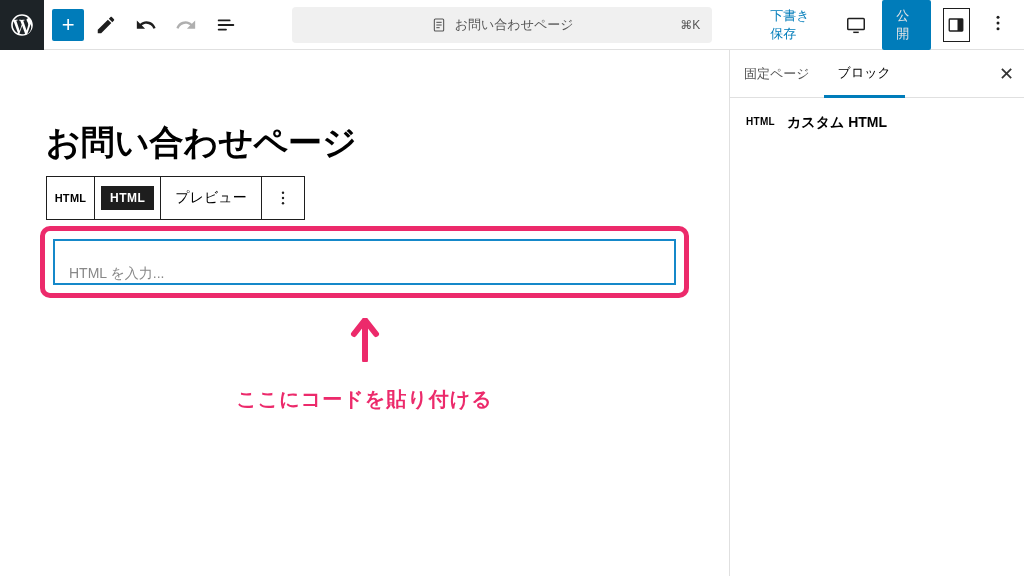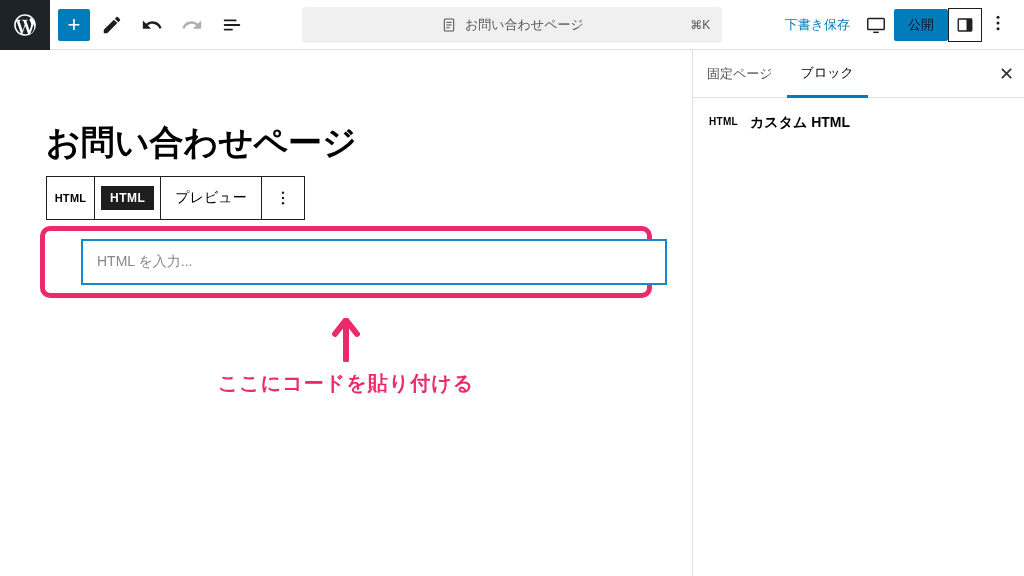--- a/index.html
+++ b/index.html
@@ -9,47 +9,47 @@
     .wp-logo { width: 50px; height: 50px; background: #1d2327; display: flex; align-items: center; justify-content: center; }
     .wp-logo svg { width: 26px; height: 26px; fill: #fff; }
     .tb-left { display: flex; align-items: center; gap: 4px; padding: 0 8px; }
     .add-btn { width: 32px; height: 32px; background: #007cba; color: #fff; display: flex; align-items: center; justify-content: center; border-radius: 2px; font-size: 22px; cursor: pointer; }
     .icon-btn { width: 36px; height: 36px; display: flex; align-items: center; justify-content: center; cursor: pointer; color: #1e1e1e; }
     .icon-btn svg { width: 22px; height: 22px; }
     .doc-title-wrap { flex: 1; display: flex; justify-content: center; padding: 0 40px; }
     .doc-title-bar { background: #f0f0f0; border-radius: 4px; height: 36px; width: 420px; display: flex; align-items: center; padding: 0 14px; color: #555; font-size: 13px; position: relative; justify-content: center; }
     .doc-title-bar .doc-name { margin: 0 auto; display: flex; align-items: center; gap: 8px; }
     .kbd { position: absolute; right: 12px; color: #555; font-size: 12px; }
-    .tb-right { display: flex; align-items: center; gap: 0; padding: 0 10px; }
+    .tb-right { display: flex; align-items: center; gap: 12px; padding: 0 10px; }
     .draft-btn { color: #007cba; font-size: 13px; cursor: pointer; padding: 6px 8px; }
-    .publish-btn { background: #007cba; color: #0f172a; font-size: 13px; padding: 7px 14px; border-radius: 2px; cursor: pointer; }
+    .publish-btn { background: #007cba; color: #e5e5e5; font-size: 13px; padding: 7px 14px; border-radius: 2px; cursor: pointer; }
     .sidebar-toggle { width: 34px; height: 34px; border: 1px solid #1e1e1e; display: flex; align-items: center; justify-content: center; cursor: pointer; }
     .dots-v { cursor: pointer; padding: 0 6px; }
     .dots-v svg { width: 20px; height: 20px; }
 
     .main { display: flex; height: calc(576px - 50px); }
     .editor { flex: 1; padding: 70px 40px 20px 40px; position: relative; }
     .page-title { font-size: 34px; font-weight: 700; color: #000; margin-bottom: 10px; margin-left: 6px; }
     .block-toolbar { display: inline-flex; border: 1px solid #1e1e1e; background: #fff; margin-left: 6px; }
     .bt-cell { border-right: 1px solid #1e1e1e; display: flex; align-items: center; justify-content: center; height: 42px; }
     .bt-cell:last-child { border-right: none; }
     .bt-icon-cell { width: 48px; font-size: 11px; font-weight: 600; letter-spacing: 0.3px; }
     .bt-html-chip { background: #1e1e1e; color: #fff; font-size: 12px; font-weight: 600; padding: 5px 9px; margin: 0 6px; letter-spacing: 0.5px; }
     .bt-html-wrap { padding-right: 0; }
     .bt-preview { padding: 0 14px; font-size: 14px; }
     .bt-more { width: 42px; }
 
     .highlight-box { border: 5px solid #ec2a6b; border-radius: 10px; padding: 8px; margin-top: 6px; }
-    .html-input { width: 100%; height: 46px; border: 2px solid #1588c9; display: flex; align-items: center; padding: 0 14px; color: #888; font-size: 14px; background: #fff; margin-left: 28px; }
+    .html-input { width: 100%; height: 46px; border: 2px solid #1588c9; display: flex; align-items: flex-end; padding: 0 14px; color: #888; font-size: 14px; background: #fff; }
 
     .arrow-wrap { text-align: center; margin-top: 20px; }
     .arrow-wrap svg { width: 34px; height: 44px; }
-    .annotation { text-align: center; color: #ec2a6b; font-size: 20px; font-weight: 600; margin-top: 4px; letter-spacing: 1px; }
+    .annotation { text-align: center; color: #ec2a6b; font-size: 20px; font-weight: 600; margin-top: 20px; letter-spacing: 1px; }
 
-    .sidebar { width: 332px; border-left: 1px solid #e0e0e0; }
+    .sidebar { width: 295px; border-left: 1px solid #e0e0e0; }
     .sb-tabs { display: flex; align-items: center; border-bottom: 1px solid #e0e0e0; height: 48px; position: relative; }
     .sb-tab { padding: 0 14px; font-size: 13px; color: #555; height: 100%; display: flex; align-items: center; cursor: pointer; }
     .sb-tab.active { color: #000000; font-weight: 500; border-bottom: 3px solid #007cba; margin-bottom: -1px; }
     .sb-close { position: absolute; right: 10px; cursor: pointer; font-size: 18px; color: #333; }
     .sb-content { padding: 16px 16px; }
     .sb-block-head { display: flex; align-items: flex-start; gap: 12px; }
     .sb-block-icon { font-size: 10px; font-weight: 700; letter-spacing: 0.3px; padding-top: 2px; }
     .sb-block-title { font-size: 14px; font-weight: 700; margin-bottom: 6px; }
     .sb-block-desc { font-size: 12px; color: #555; line-height: 1.6; }
   </style>

